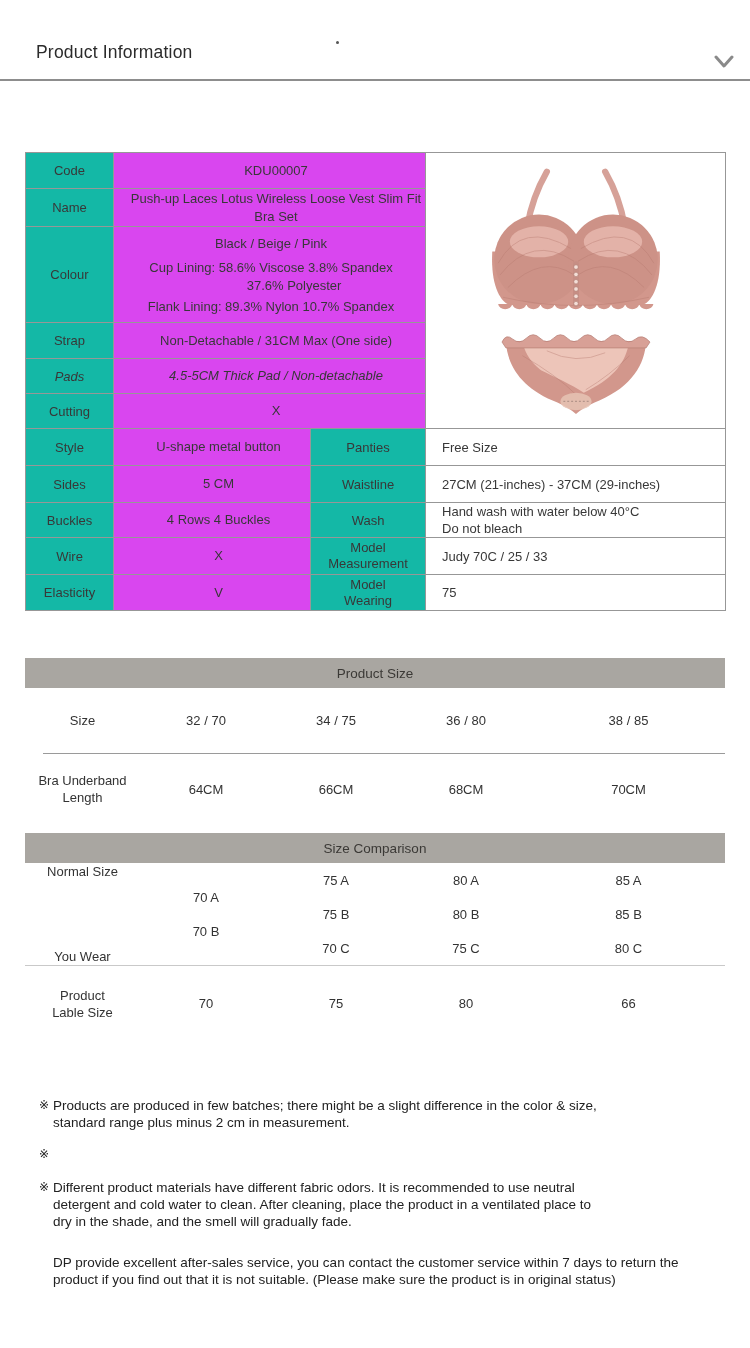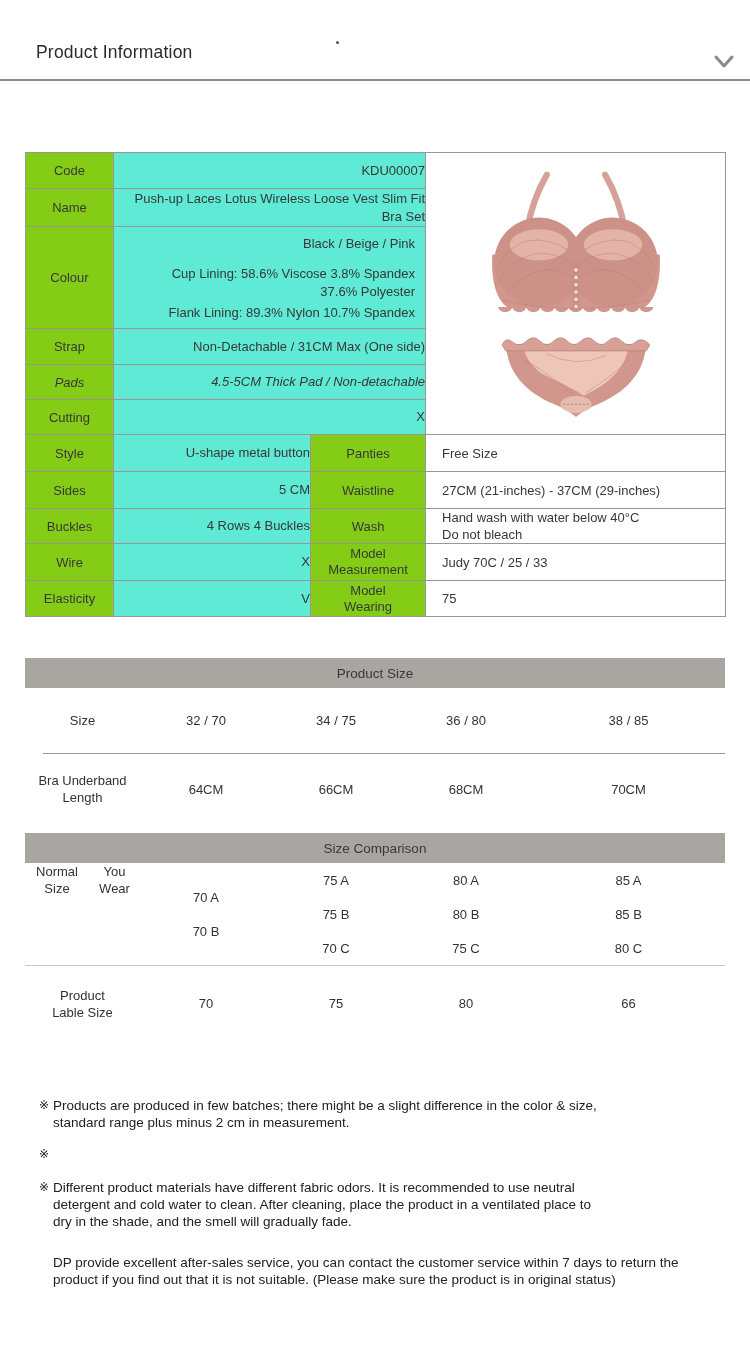--- a/index.html
+++ b/index.html
@@ -12,48 +12,48 @@
 
   
   .hdr-title { position:absolute; top:42px; left:36px; font-size:17.5px; color:#2b2b2b; letter-spacing:.2px; }
   .hdr-dot { position:absolute; top:41px; left:336px; width:3px; height:3px; background:#555; border-radius:50%; }
   .hdr-chevron { position:absolute; top:55px; right:16px; width:20px; height:14px; cursor:pointer; }
   .hdr-divider { position:absolute; top:79px; left:0; width:750px; height:2px; background:#8d8d8d; }
 
   
   table.spec { position:absolute; top:152px; left:25px; width:700px; border-collapse:collapse; table-layout:fixed; }
   table.spec td { border:1px solid #979797; vertical-align:middle; font-size:13px; color:#383838; }
-  td.lbl { background:#84cc16; text-align:center; }
-  td.val { background:#5eead4; text-align:right; padding-left:13px; line-height:18px; }
+  td.lbl { background:#14b8a6; text-align:center; }
+  td.val { background:#d946ef; text-align:center; padding-left:13px; line-height:18px; }
   td.val2 { background:#fff; text-align:left; padding-left:16px; line-height:17px; }
   td.img-cell { background:#fff; text-align:center; vertical-align:middle; }
   .r-code  { height:36px; } .r-name { height:38px; } .r-colour { height:93px; }
   .r-strap { height:36px; } .r-pads { height:35px;font-style:italic; } .r-cut { height:35px; }
   .r-style { height:37px; } .r-sides { height:37px; } .r-buck { height:34px; }
   .r-wire  { height:37px; } .r-elas { height:36px; }
   .colour-cell { padding:8px 10px 6px 13px; }
   .colour-cell .ln { line-height:18px; }
-  .colour-cell .ln1 { margin-bottom:12px; }
+  .colour-cell .ln1 { margin-bottom:6px; }
   .colour-cell .ln3 { padding-left:46px; margin-bottom:3px; }
   .lbl .two { line-height:16px; }
 
   
   .section { position:absolute; left:25px; width:700px; }
   .bar { height:30px; background:#a9a6a1; display:flex; align-items:center; justify-content:center;
          font-size:13.5px; color:#3b3936; }
   .grid-row { display:flex; align-items:center; }
   .gcol-l { width:115px; text-align:center; line-height:17px; color:#333; }
   .gc2 { width:132px; } .gc3 { width:128px; } .gc4 { width:132px; } .gc5 { width:193px; }
   .gc2,.gc3,.gc4,.gc5 { text-align:center; color:#333; }
   .ps-row1 { height:65px; }
   .ps-line { height:0; border-top:1px solid #9a9a9a; margin-left:18px; }
   .ps-row2 { height:70px; }
 
   .cmp-block { height:102px; display:flex; }
-  .cmp-block .gcol-l { display:flex; flex-direction:row; justify-content:flex-end; }
+  .cmp-block .gcol-l { display:flex; flex-direction:column; justify-content:space-between; }
   .cmp-col { display:flex; flex-direction:column; }
   .cmp-cell { height:34px; display:flex; align-items:center; justify-content:center; color:#333; }
   .cmp-offset { padding-top:17px; }
   .cmp-line { height:0; border-top:1px solid #c9c9c9; }
   .cmp-label-row { height:75px; }
 
   
   .notes { position:absolute; top:1097px; left:39px; width:680px; font-size:13.5px; color:#222; }
   .note { display:flex; }
   .note + .note { margin-top:15px; }

